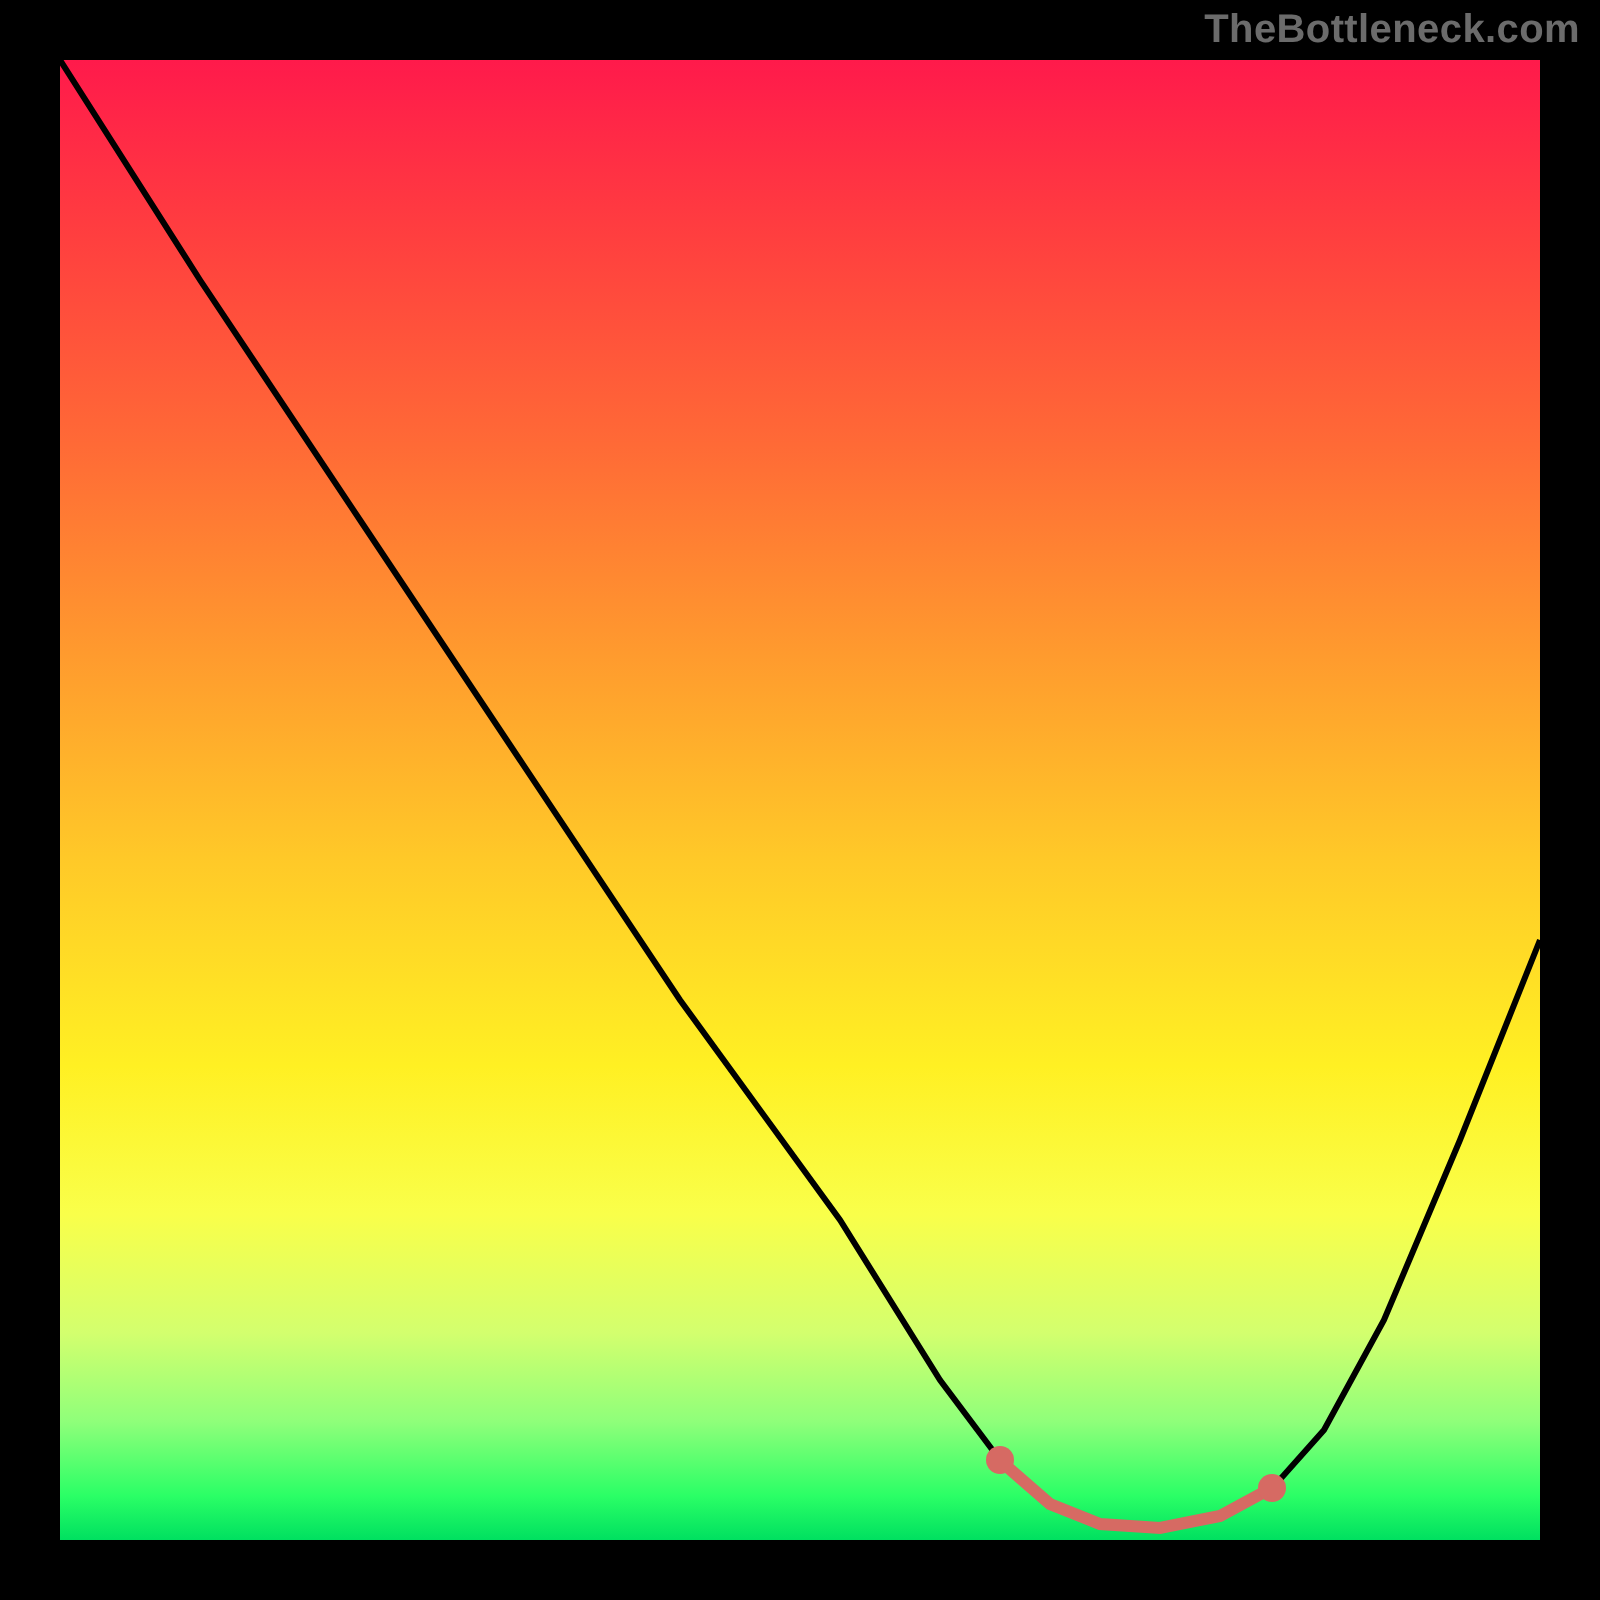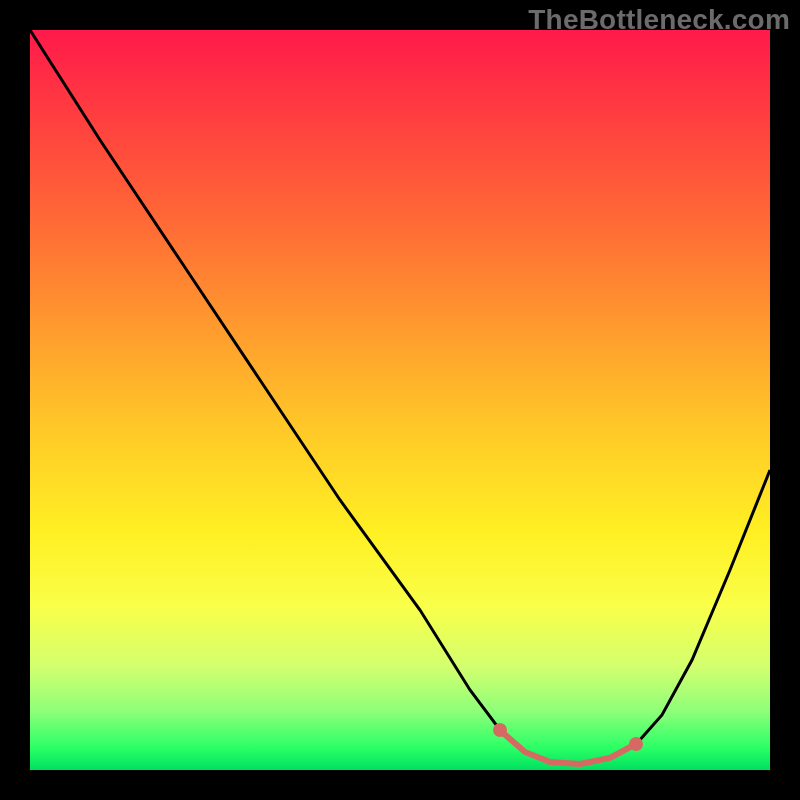--- a/index.html
+++ b/index.html
@@ -41,21 +41,21 @@
       #8fff7a 92%,
       #2bff66 97%,
       #00e060 100%
     );
   }
   .watermark {
     position: absolute;
     top: 4px;
     right: 10px;
     font-family: Arial, Helvetica, sans-serif;
-    font-size: 28px;
+    font-size: 20px;
     font-weight: 600;
     color: #6b6b6b;
     letter-spacing: 0.2px;
     user-select: none;
   }
   svg.curve {
     position: absolute;
     inset: 0;
   }
   .curve-path {

